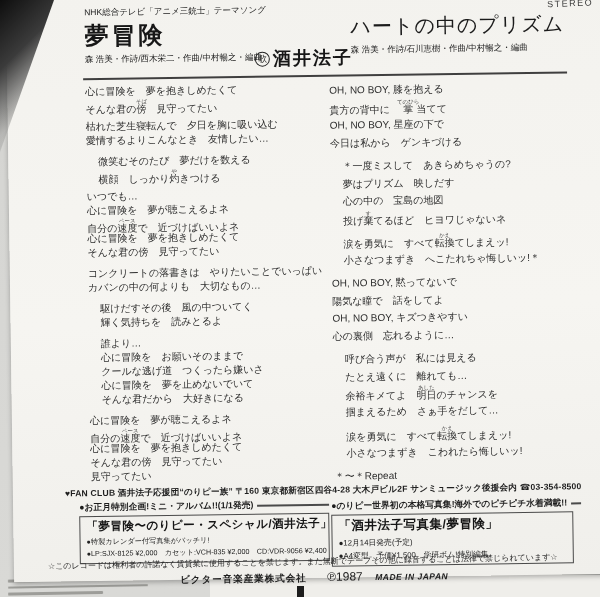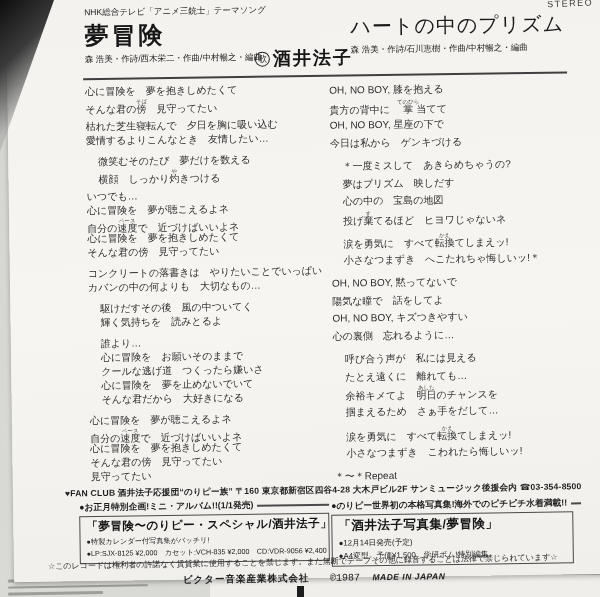--- a/index.html
+++ b/index.html
@@ -69,21 +69,21 @@
   .promo .legend .ext-line{flex:1;height:1.2px;background:#4a4a4a;min-width:10px;}
   .promo .box{border:1.2px solid #4a4a4a;padding:2px 6px 4px;}
   .promo .box .ptitle{font-size:11.5px;font-weight:bold;letter-spacing:0.5px;color:#151515;}
   .promo-right .box .ptitle{font-size:12.5px;}
   .promo .box .bullet{font-size:7.2px;margin-top:2.5px;color:#222;}
   .promo-right .box .bullet{font-size:7.8px;}
   
   .notice{position:absolute;left:34px;top:566px;width:556px;font-size:8px;color:#242424;white-space:nowrap;transform:rotate(-0.25deg);}
   .company-line{position:absolute;left:0;top:577px;width:600px;text-align:center;white-space:nowrap;color:#1e1e1e;}
   .company-line .company{font-size:9.5px;font-weight:bold;letter-spacing:1px;}
-  .company-line .pyear{font-size:10px;margin-left:16px;font-family:Liberation Mono, monospace;}
+  .company-line .pyear{font-size:12px;margin-left:16px;}
   .company-line .madein{font-size:8.5px;font-style:italic;font-weight:bold;margin-left:8px;letter-spacing:0.5px;}
 </style>
 </head>
 <body>
 
 <div class="illegible" style="left:8px;top:578px;width:185px;">
   <div class="bar" style="width:180px"></div>
   <div class="bar" style="width:140px"></div>
   <div class="bar" style="width:95px"></div>
 </div>

